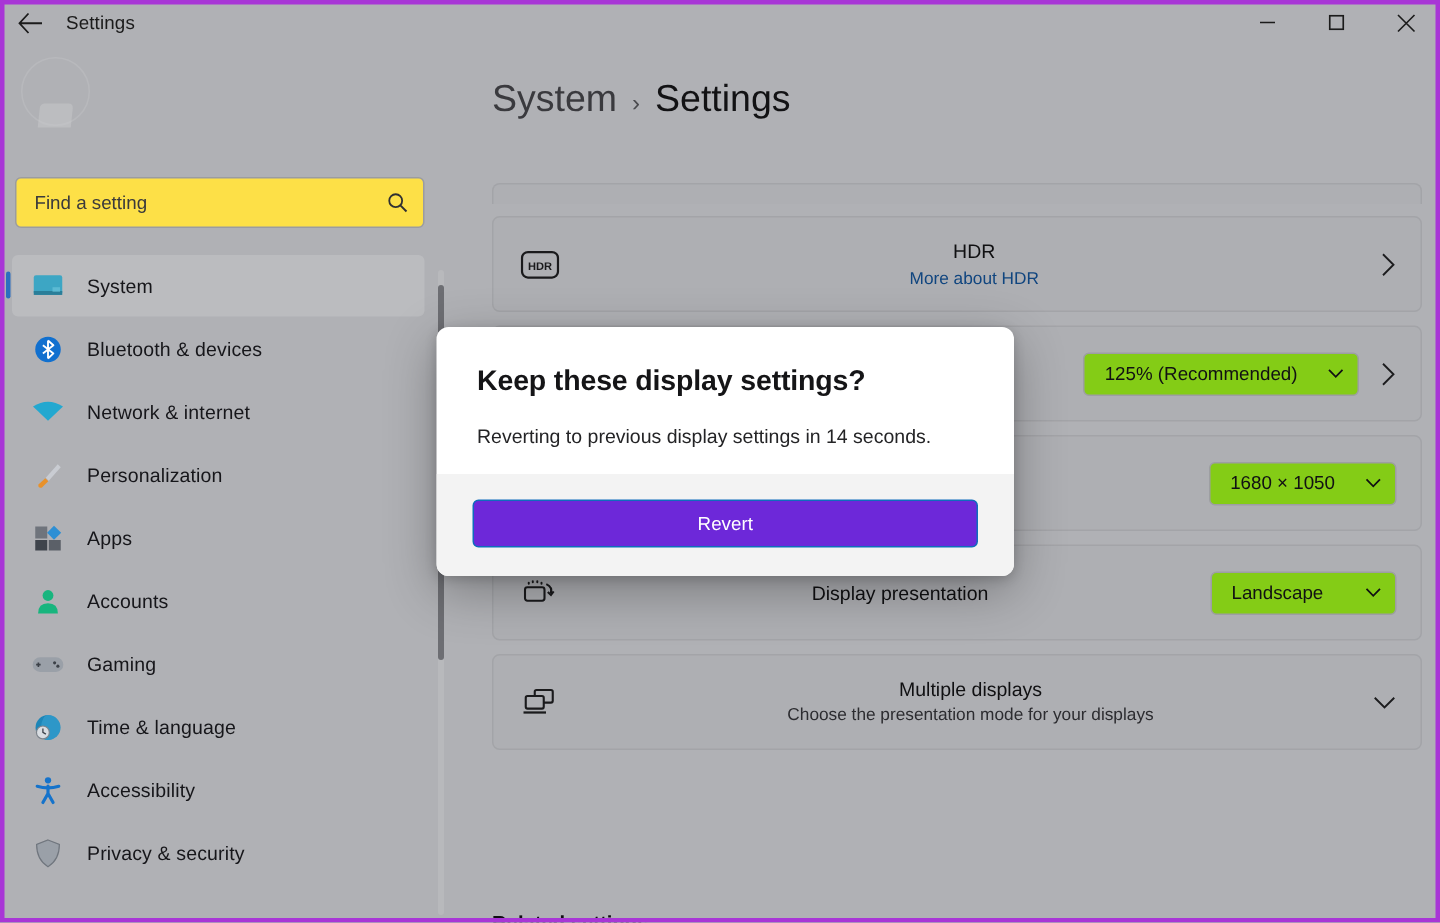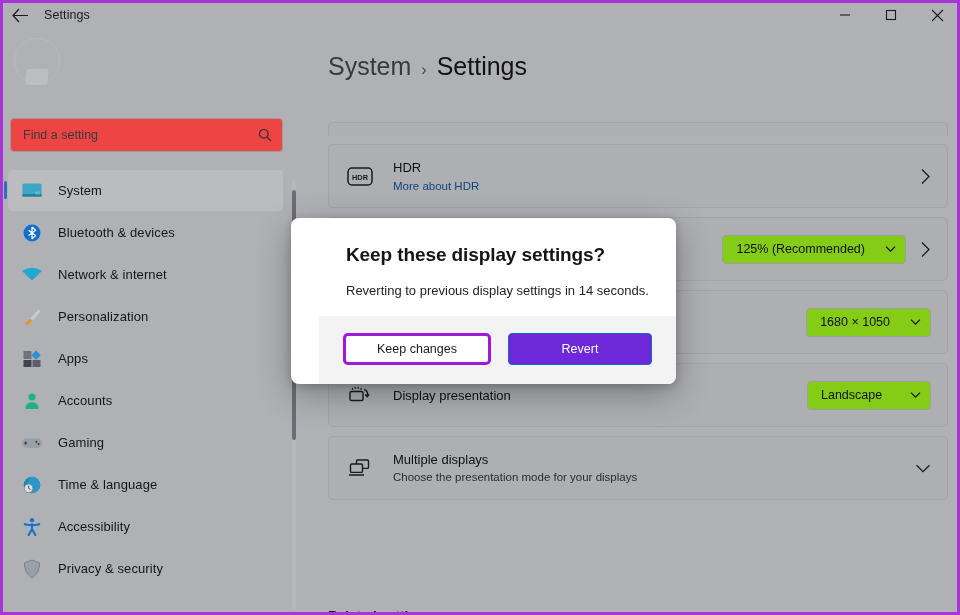--- a/index.html
+++ b/index.html
@@ -81,21 +81,21 @@
     left: 11px; top: 30px;
     width: 22px; height: 16px;
     background: rgba(240,240,240,.42);
     border-radius: 3px 3px 0 0;
     transform: skewX(-6deg);
   }
 
   #search-wrap {
     margin: 0 14px 0 10px;
     height: 34px;
-    background: #ef4444;
+    background: #fde047;
     border: 1px solid #9b9ca0;
     border-radius: 4px;
     display: flex;
     align-items: center;
     padding: 0 10px 0 12px;
   }
   #search-input {
     flex: 1;
     border: none;
     outline: none;
@@ -192,20 +192,21 @@
     top: 92px; left: 31px;
     width: 620px;
   }
 
   .card {
     background: #aeafb3;
     border: 1px solid #a3a4a8;
     border-radius: 5px;
     margin-bottom: 9px;
     position: relative;
+    text-align: center;
   }
   .card.stub {
     height: 14px;
     border-bottom: none;
     border-radius: 5px 5px 0 0;
     margin-bottom: 8px;
   }
   .row {
     display: flex;
     align-items: center;
@@ -278,21 +279,20 @@
   
   #dialog {
     position: absolute;
     left: 291px; top: 218px;
     width: 385px;
     background: #ffffff;
     border-radius: 8px;
     box-shadow: 0 10px 34px rgba(0,0,0,.30), 0 2px 8px rgba(0,0,0,.18);
     z-index: 60;
     overflow: hidden;
-    padding-left: 28px;
   }
   #dialog-body {
     padding: 26px 27px 18px 27px;
   }
   #dialog-title {
     font-size: 19px;
     font-weight: bold;
     color: #151517;
     letter-spacing: -.1px;
   }
@@ -614,18 +614,17 @@
   <div id="related-heading">Related settings</div>
 
 </div>
 
 <div id="dialog">
   <div id="dialog-body">
     <div id="dialog-title">Keep these display settings?</div>
     <div id="dialog-message">Reverting to previous display settings in 14 seconds.</div>
   </div>
   <div id="dialog-footer">
-    <button id="keep-changes-button">Keep changes</button>
     <button id="revert-button">Revert</button>
   </div>
 </div>
 
 <div id="annotation-border"></div>
 
 </body></html>

